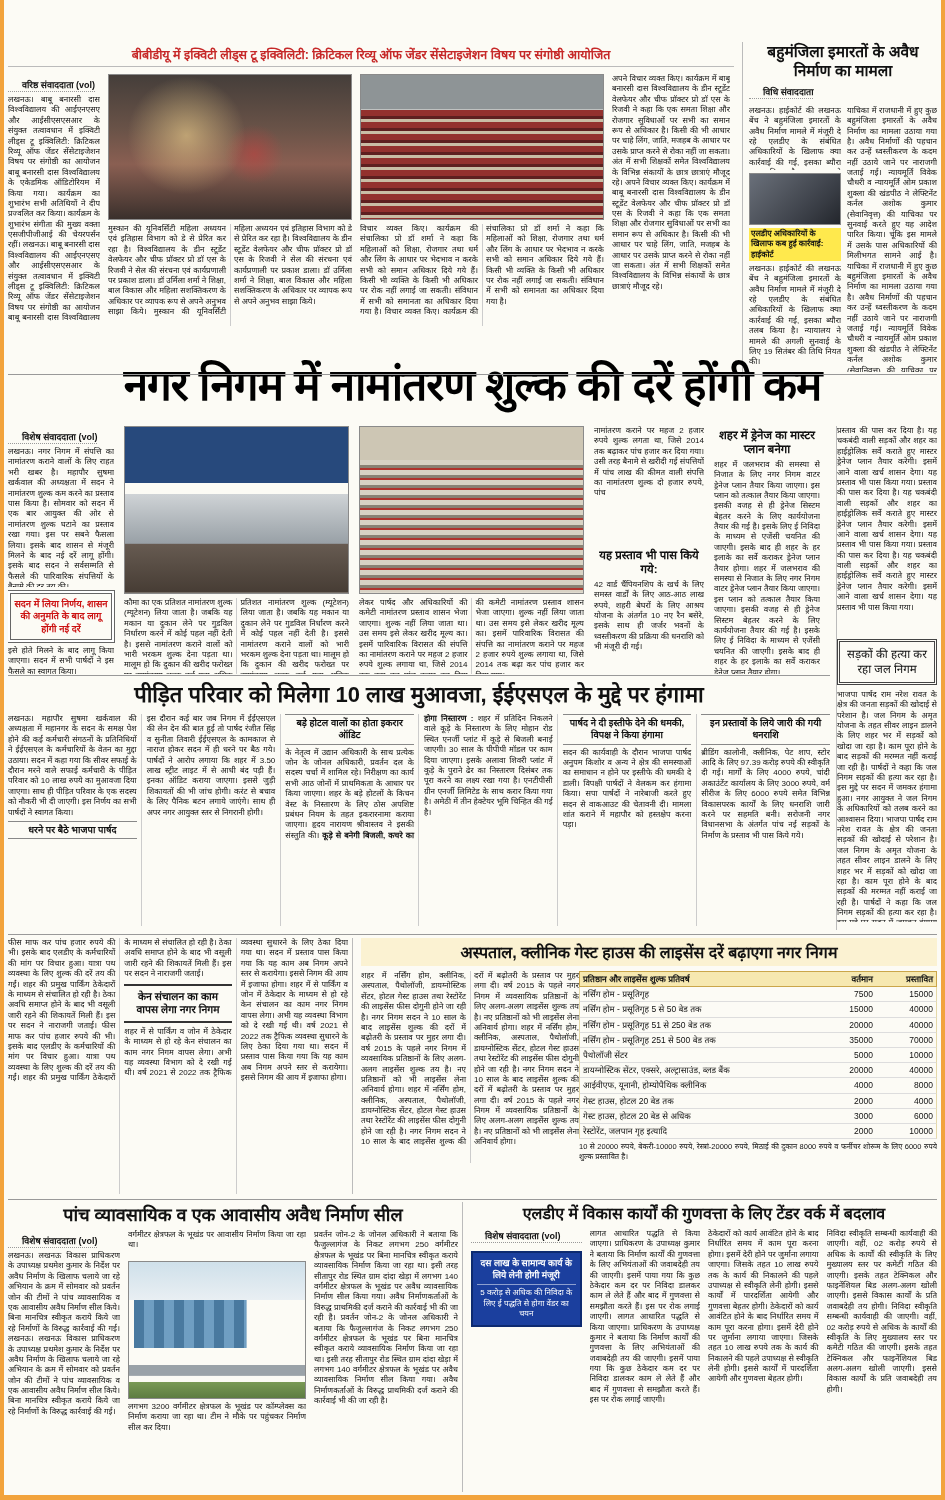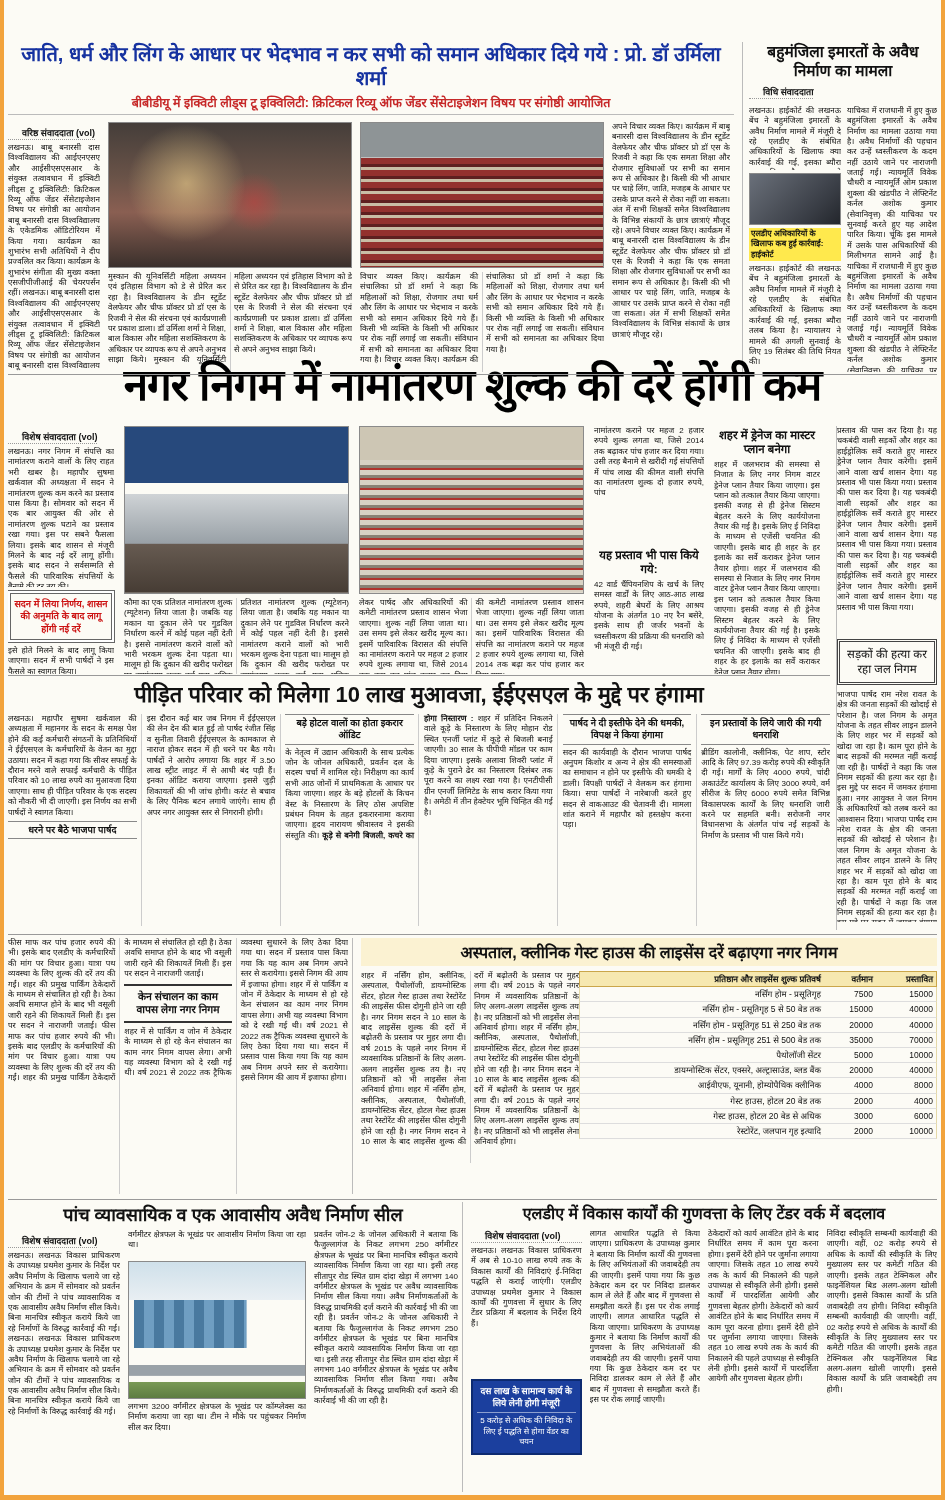--- a/index.html
+++ b/index.html
@@ -100,21 +100,21 @@
   #license{position:absolute;left:352px;top:938px;width:585px;height:256px;border-left:1px solid #bbb;
     padding-left:8px;box-sizing:border-box;overflow:hidden;}
   .lic-head{font-size:16px;font-weight:800;background:#fbf2d2;padding:3px 6px;text-align:center;}
   .lic-row{display:flex;gap:0;margin-top:5px;}
   .lic-text{width:218px;column-count:2;column-gap:8px;column-rule:1px solid #ccc;height:192px;
     overflow:hidden;font-size:8px;line-height:1.3;text-align:justify;}
   .lic-table{flex:1;font-size:8.5px;}
   .thead{display:flex;background:#f6e8b0;font-weight:bold;border:1px solid #caa64a;}
   .trow{display:flex;border-bottom:1px solid #ddd;border-left:1px solid #e5d9a8;border-right:1px solid #e5d9a8;}
   .tcell{padding:2px 3px;line-height:1.2;}
-  .c0{flex:1;text-align:right;} .c1{width:46px;text-align:right;} .c2{width:54px;text-align:right;}
+  .c0{flex:1;} .c1{width:46px;text-align:right;} .c2{width:54px;text-align:right;}
   .lic-note{font-size:7.5px;margin-top:3px;line-height:1.3;text-align:justify;}
 
   
   #sealing{position:absolute;left:8px;top:1202px;width:450px;height:290px;overflow:hidden;}
   .headline4{font-size:18px;font-weight:800;text-align:center;}
   .seal-row{display:flex;gap:8px;margin-top:4px;height:248px;}
   .seal-c1{width:112px;} .seal-c2{width:178px;display:flex;flex-direction:column;} .seal-c3{flex:1;}
   .ph-building{height:138px;margin:3px 0;background:
     linear-gradient(#cfe0ea,#e9eff3) top/100% 28% no-repeat,
     repeating-linear-gradient(90deg,#49799f 0 10px,#6f9ec2 10px 20px) 8% 30%/64% 48% no-repeat,
@@ -135,21 +135,20 @@
 </head>
 <body>
 
 <div id="paper">
   <div id="side-l" class="side-bar"></div>
   <div id="side-r" class="side-bar"></div>
   <div class="bottom-bar"></div>
 
 
   <section id="seminar">
-    <div class="headline1">जाति, धर्म और लिंग के आधार पर भेदभाव न कर सभी को समान अधिकार दिये गये : प्रो. डॉ उर्मिला शर्मा</div>
     <div class="subhead1">बीबीडीयू में इक्विटी लीड्स टू इक्विलिटी: क्रिटिकल रिव्यू ऑफ जेंडर सेंसेटाइजेशन विषय पर संगोष्ठी आयोजित</div>
     <div class="sem-row">
       <div class="sem-c1">
         <div class="byline">वरिष्ठ संवाददाता (vol)</div>
         <div class="coltext" style="height:228px">लखनऊ। बाबू बनारसी दास विश्वविद्यालय की आईएनएसए और आईसीएसएसआर के संयुक्त तत्वावधान में इक्विटी लीड्स टू इक्विलिटी: क्रिटिकल रिव्यू ऑफ जेंडर सेंसेटाइजेशन विषय पर संगोष्ठी का आयोजन बाबू बनारसी दास विश्वविद्यालय के एकेडमिक ऑडिटोरियम में किया गया। कार्यक्रम का शुभारंभ सभी अतिथियों ने दीप प्रज्वलित कर किया। कार्यक्रम के शुभारंभ संगीता की मुख्य वक्ता एसजीपीजीआई की चेयरपर्सन रहीं। लखनऊ। बाबू बनारसी दास विश्वविद्यालय की आईएनएसए और आईसीएसएसआर के संयुक्त तत्वावधान में इक्विटी लीड्स टू इक्विलिटी: क्रिटिकल रिव्यू ऑफ जेंडर सेंसेटाइजेशन विषय पर संगोष्ठी का आयोजन बाबू बनारसी दास विश्वविद्यालय के एकेडमिक ऑडिटोरियम में किया गया। कार्यक्रम का शुभारंभ सभी अतिथियों ने दीप प्रज्वलित कर किया। कार्यक्रम के शुभारंभ संगीता की मुख्य वक्ता एसजीपीजीआई की चेयरपर्सन रहीं।</div>
       </div>
       <div class="sem-ph">
         <div class="photo ph-stage"></div>
         <div class="below coltext">मुस्कान की यूनिवर्सिटी महिला अध्ययन एवं इतिहास विभाग को डे से प्रेरित कर रहा है। विश्वविद्यालय के डीन स्टूडेंट वेलफेयर और चीफ प्रॉक्टर प्रो डॉ एस के रिजवी ने सेल की संरचना एवं कार्यप्रणाली पर प्रकाश डाला। डॉ उर्मिला शर्मा ने शिक्षा, बाल विकास और महिला सशक्तिकरण के अधिकार पर व्यापक रूप से अपने अनुभव साझा किये। मुस्कान की यूनिवर्सिटी महिला अध्ययन एवं इतिहास विभाग को डे से प्रेरित कर रहा है। विश्वविद्यालय के डीन स्टूडेंट वेलफेयर और चीफ प्रॉक्टर प्रो डॉ एस के रिजवी ने सेल की संरचना एवं कार्यप्रणाली पर प्रकाश डाला। डॉ उर्मिला शर्मा ने शिक्षा, बाल विकास और महिला सशक्तिकरण के अधिकार पर व्यापक रूप से अपने अनुभव साझा किये।</div>
       </div>
@@ -289,20 +288,21 @@
               <div class="tcell c0">गेस्ट हाउस, होटल 20 बेड से अधिक</div>
               <div class="tcell c1">3000</div>
               <div class="tcell c2">6000</div>
             </div>
             <div class="trow">
               <div class="tcell c0">रेस्टोरेंट, जलपान गृह इत्यादि</div>
               <div class="tcell c1">2000</div>
               <div class="tcell c2">10000</div>
             </div>
           </div>
+        <div class="lic-note">10 से 20000 रुपये, बेकरी-10000 रुपये, रेस्त्रां-20000 रुपये, मिठाई की दुकान 8000 रुपये व फर्नीचर शोरूम के लिए 6000 रुपये शुल्क प्रस्तावित है।</div>
       </div>
     </div>
   </section>
 
   <div class="rule-h" style="left:8px;top:1199px;width:929px"></div>
 
   <section id="sealing">
     <div class="headline4">पांच व्यावसायिक व एक आवासीय अवैध निर्माण सील</div>
     <div class="seal-row">
       <div class="seal-c1">
@@ -318,21 +318,20 @@
         <div class="coltext" style="height:248px">प्रवर्तन जोन-2 के जोनल अधिकारी ने बताया कि फैजुल्लागंज के निकट लगभग 250 वर्गमीटर क्षेत्रफल के भूखंड पर बिना मानचित्र स्वीकृत कराये व्यावसायिक निर्माण किया जा रहा था। इसी तरह सीतापुर रोड स्थित ग्राम दांदा खेड़ा में लगभग 140 वर्गमीटर क्षेत्रफल के भूखंड पर अवैध व्यावसायिक निर्माण सील किया गया। अवैध निर्माणकर्ताओं के विरुद्ध प्राथमिकी दर्ज कराने की कार्रवाई भी की जा रही है। प्रवर्तन जोन-2 के जोनल अधिकारी ने बताया कि फैजुल्लागंज के निकट लगभग 250 वर्गमीटर क्षेत्रफल के भूखंड पर बिना मानचित्र स्वीकृत कराये व्यावसायिक निर्माण किया जा रहा था। इसी तरह सीतापुर रोड स्थित ग्राम दांदा खेड़ा में लगभग 140 वर्गमीटर क्षेत्रफल के भूखंड पर अवैध व्यावसायिक निर्माण सील किया गया। अवैध निर्माणकर्ताओं के विरुद्ध प्राथमिकी दर्ज कराने की कार्रवाई भी की जा रही है।</div>
       </div>
     </div>
   </section>
 
   <section id="tender">
     <div class="headline5">एलडीए में विकास कार्यों की गुणवत्ता के लिए टेंडर वर्क में बदलाव</div>
     <div class="ten-row">
       <div class="ten-col">
         <div class="byline">विशेष संवाददाता (vol)</div>
-        <div class="coltext" style="height:128px">लखनऊ। लखनऊ विकास प्राधिकरण में अब से 10-10 लाख रुपये तक के विकास कार्यों की निविदाएं ई-निविदा पद्धति से कराई जाएंगी। एलडीए उपाध्यक्ष प्रथमेश कुमार ने विकास कार्यों की गुणवत्ता में सुधार के लिए टेंडर प्रक्रिया में बदलाव के निर्देश दिये हैं।</div>
         <div class="blue-box">
           <div class="bb1">दस लाख के सामान्य कार्य के लिये लेनी होगी मंजूरी</div>
           <div class="bb2">5 करोड़ से अधिक की निविदा के लिए ई पद्धति से होगा वेंडर का चयन</div>
         </div>
       </div>
       <div class="ten-col">
           <div class="coltext" style="height:246px">लागत आधारित पद्धति से किया जाएगा। प्राधिकरण के उपाध्यक्ष कुमार ने बताया कि निर्माण कार्यों की गुणवत्ता के लिए अभियंताओं की जवाबदेही तय की जाएगी। इसमें पाया गया कि कुछ ठेकेदार कम दर पर निविदा डालकर काम ले लेते हैं और बाद में गुणवत्ता से समझौता करते हैं। इस पर रोक लगाई जाएगी। लागत आधारित पद्धति से किया जाएगा। प्राधिकरण के उपाध्यक्ष कुमार ने बताया कि निर्माण कार्यों की गुणवत्ता के लिए अभियंताओं की जवाबदेही तय की जाएगी। इसमें पाया गया कि कुछ ठेकेदार कम दर पर निविदा डालकर काम ले लेते हैं और बाद में गुणवत्ता से समझौता करते हैं। इस पर रोक लगाई जाएगी।</div>
         </div>
       <div class="ten-col">
           <div class="coltext" style="height:246px">ठेकेदारों को कार्य आवंटित होने के बाद निर्धारित समय में काम पूरा करना होगा। इसमें देरी होने पर जुर्माना लगाया जाएगा। जिसके तहत 10 लाख रुपये तक के कार्य की निकालने की पहले उपाध्यक्ष से स्वीकृति लेनी होगी। इससे कार्यों में पारदर्शिता आयेगी और गुणवत्ता बेहतर होगी। ठेकेदारों को कार्य आवंटित होने के बाद निर्धारित समय में काम पूरा करना होगा। इसमें देरी होने पर जुर्माना लगाया जाएगा। जिसके तहत 10 लाख रुपये तक के कार्य की निकालने की पहले उपाध्यक्ष से स्वीकृति लेनी होगी। इससे कार्यों में पारदर्शिता आयेगी और गुणवत्ता बेहतर होगी।</div>

